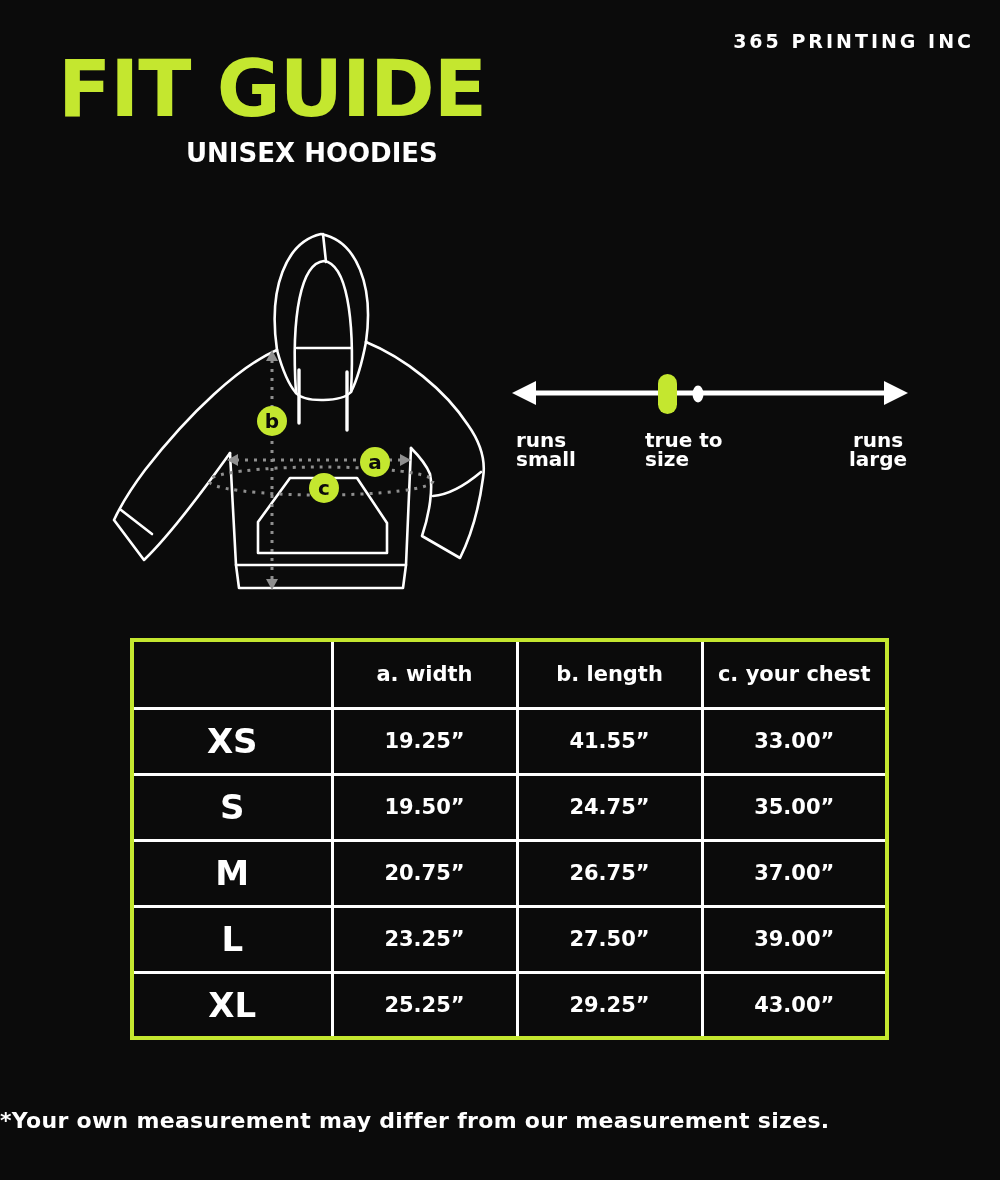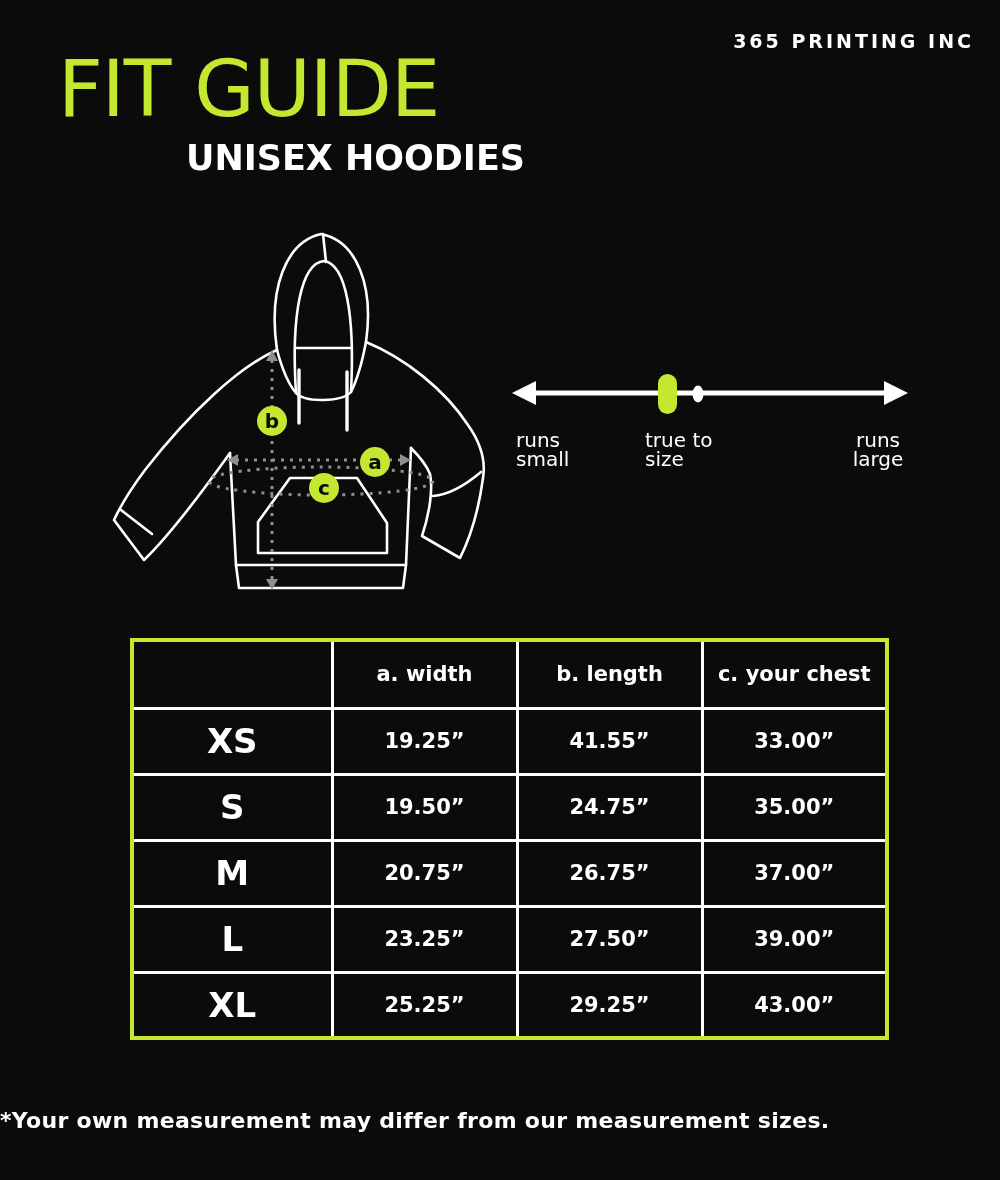--- a/index.html
+++ b/index.html
@@ -17,34 +17,34 @@
     font-family:"DejaVu Sans","Liberation Sans",sans-serif;
     color:var(--white);
   }
   .brand{
     position:absolute;top:30px;right:26px;
     font-size:19px;font-weight:bold;letter-spacing:3px;
     color:var(--white);
   }
   .title{
     position:absolute;left:58px;top:50px;
-    font-size:78px;font-weight:normal;line-height:1;
+    font-size:78px;font-weight:bold;line-height:1;
     letter-spacing:-1px;
     color:var(--accent);
   }
   .subtitle{
     position:absolute;left:186px;top:138px;
-    font-size:35px;font-weight:bold;letter-spacing:0px;
+    font-size:26px;font-weight:bold;letter-spacing:0px;
     color:var(--white);
   }
   .diagram-svg{position:absolute;left:100px;top:220px;width:420px;height:400px;}
   .scale-svg{position:absolute;left:500px;top:363px;width:420px;height:62px;}
   .scale-label{
     position:absolute;top:431px;
-    font-size:20px;font-weight:normal;line-height:19px;
+    font-size:20px;font-weight:bold;line-height:19px;
     color:var(--white);
   }
   .scale-label span{display:block;}
   .label-small{left:516px;text-align:left;}
   .label-true{left:645px;width:125px;text-align:left;}
   .label-large{left:828px;width:100px;text-align:center;}
 
   table.size-table{
     position:absolute;left:130px;top:638px;
     width:755px;

